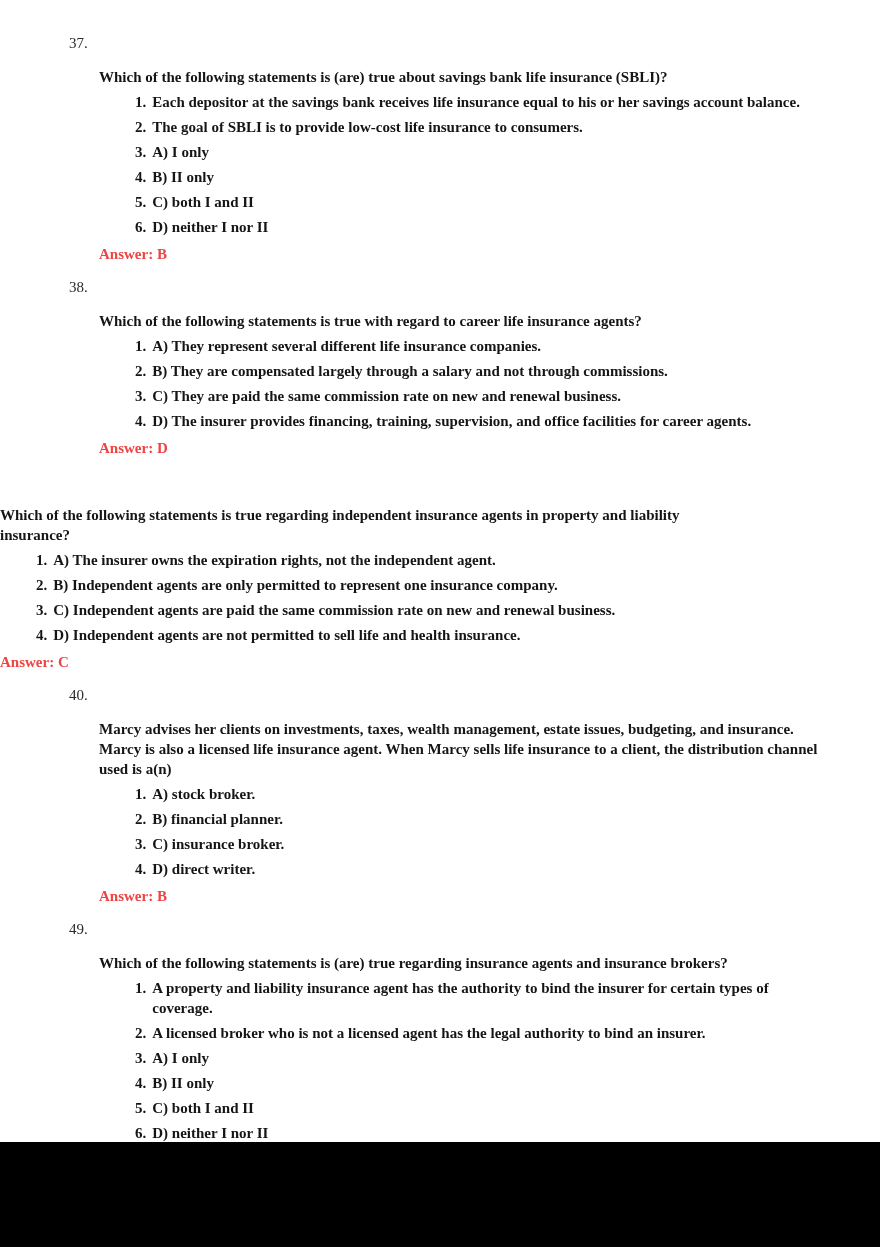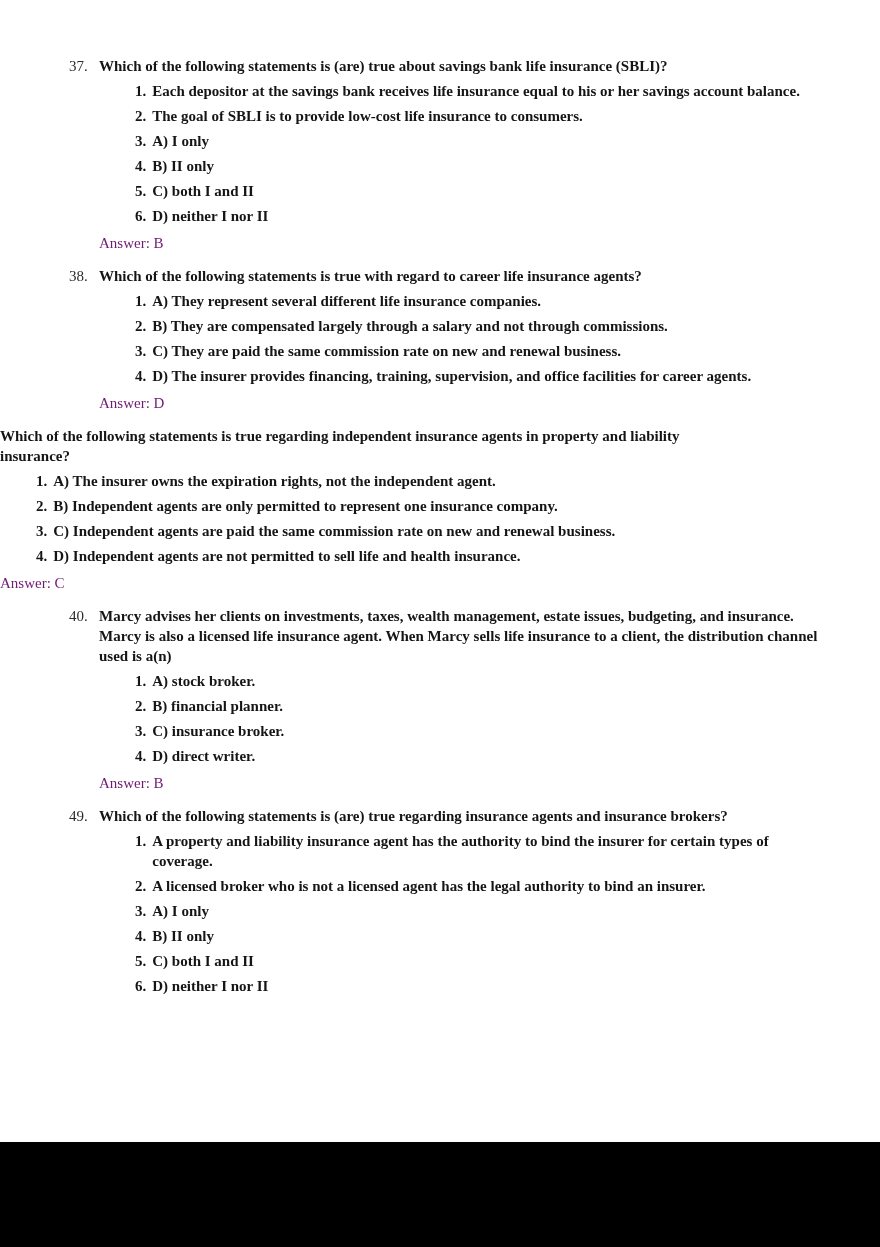--- a/index.html
+++ b/index.html
@@ -14,39 +14,40 @@
     overflow: hidden;
     font-family: "Liberation Serif", serif;
   }
   .page {
     position: absolute;
     inset: 0;
     background: #ffffff;
   }
   .questions {
     position: absolute;
-    top: 56px;
+    top: 33px;
     left: 0;
     width: 824px;
   }
   .question {
     display: flex;
     margin-bottom: 13px;
   }
   .q-num {
     flex: none;
     width: 30px;
     margin-left: 69px;
     font-size: 15px;
     line-height: 20px;
     font-weight: normal;
     color: #2b2b2b;
   }
   .q-body {
     width: 724px;
+    margin-top: 34px;
   }
   .q-text {
     margin: 0 0 5px 0;
     font-size: 15px;
     line-height: 20px;
     font-weight: bold;
     color: #151515;
   }
   .options {
     margin-left: 36px;
@@ -63,22 +64,22 @@
     flex: none;
     margin-right: 6px;
   }
   .opt-text {
     flex: 1;
   }
   .answer {
     margin: 7px 0 0 0;
     font-size: 15px;
     line-height: 20px;
-    font-weight: normal;
-    color: #701a75;
+    font-weight: bold;
+    color: #ef4444;
   }
   .bottom-bar {
     position: absolute;
     left: 0;
     bottom: 0;
     width: 880px;
     height: 105px;
     background: #000000;
   }
 </style>

